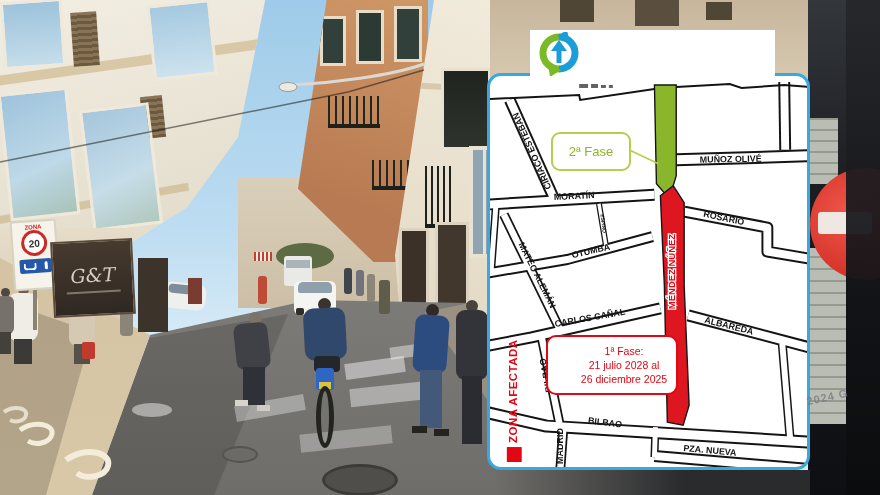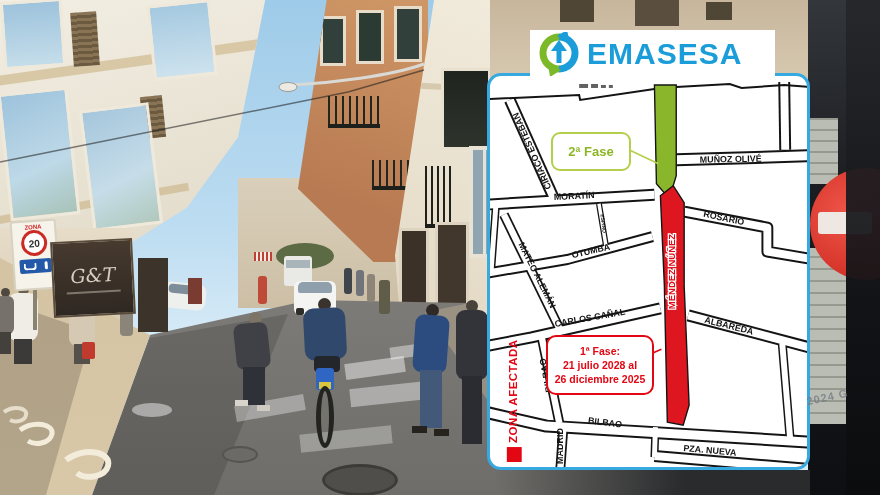--- a/index.html
+++ b/index.html
@@ -1,22 +1,22 @@
 <!DOCTYPE html>
 <html><head>
 <meta charset="utf-8">
 <style>
   html,body{margin:0;padding:0;background:#222;}
   .scene{position:relative;width:880px;height:495px;overflow:hidden;background:#b8b4aa;font-family:"Liberation Sans",sans-serif;}
   .a{position:absolute;}
   .sky{left:0;top:0;width:880px;height:495px;background:linear-gradient(180deg,#9ecbe9 0%,#bcdcf1 45%,#d8ebf7 70%);}
   .lbl{font-weight:bold;}
-  .callout{position:absolute;background:#fff;display:flex;flex-direction:column;align-items:center;justify-content:center;text-align:center;font-weight:bold;z-index:6;}
+  .callout{position:absolute;background:#fff;display:flex;flex-direction:column;align-items:center;justify-content:center;text-align:center;font-weight:normal;z-index:6;}
   .p2box{border:2px solid #b3cf4c;border-radius:9px;color:#8cb724;font-size:13px;}
-  .p1box{border:2px solid #e30613;border-radius:10px;color:#e30613;font-size:10.5px;line-height:1.35;}
+  .p1box{border:2px solid #e30613;border-radius:10px;color:#e30613;font-size:10.5px;line-height:1.35;padding-left:24px;}
   .person div{position:absolute;}
 </style>
 </head>
 <body>
 
 <div class="scene">
 
   <div class="a sky"></div>
 
   <div class="a" style="left:238px;top:178px;width:220px;height:130px;background:linear-gradient(180deg,#d9cfba,#cdbfa6);"></div>
@@ -270,16 +270,15 @@
 
   <div class="a" style="left:530px;top:30px;width:245px;height:47px;background:#fff;display:flex;align-items:center;padding-left:8px;box-sizing:border-box;z-index:7;">
     <svg width="42" height="44" viewBox="0 0 42 44">
       <path d="M21,5 A15.5,15.5 0 0 0 21,37" stroke="#7cb928" stroke-width="7" fill="none"></path>
       <path d="M21,37 A15.5,15.5 0 0 0 21,5" stroke="#1b9dd9" stroke-width="7" fill="none"></path>
       <path d="M10,32 L23,38 L12,45 Z" fill="#7cb928"></path>
       <path d="M32,11 L19,4 L29,-2 Z" fill="#1b9dd9"></path>
       <rect x="18.5" y="17" width="5" height="14" fill="#1b9dd9"></rect>
       <path d="M13,19 L21,8 L29,19 Z" fill="#1b9dd9"></path>
     </svg>
-    <span style="margin-left:7px;font-weight:bold;font-size:30px;letter-spacing:1px;color:#1b9dd9;">EMASESA</span>
   </div>
 
 </div>
 
 </body></html>

